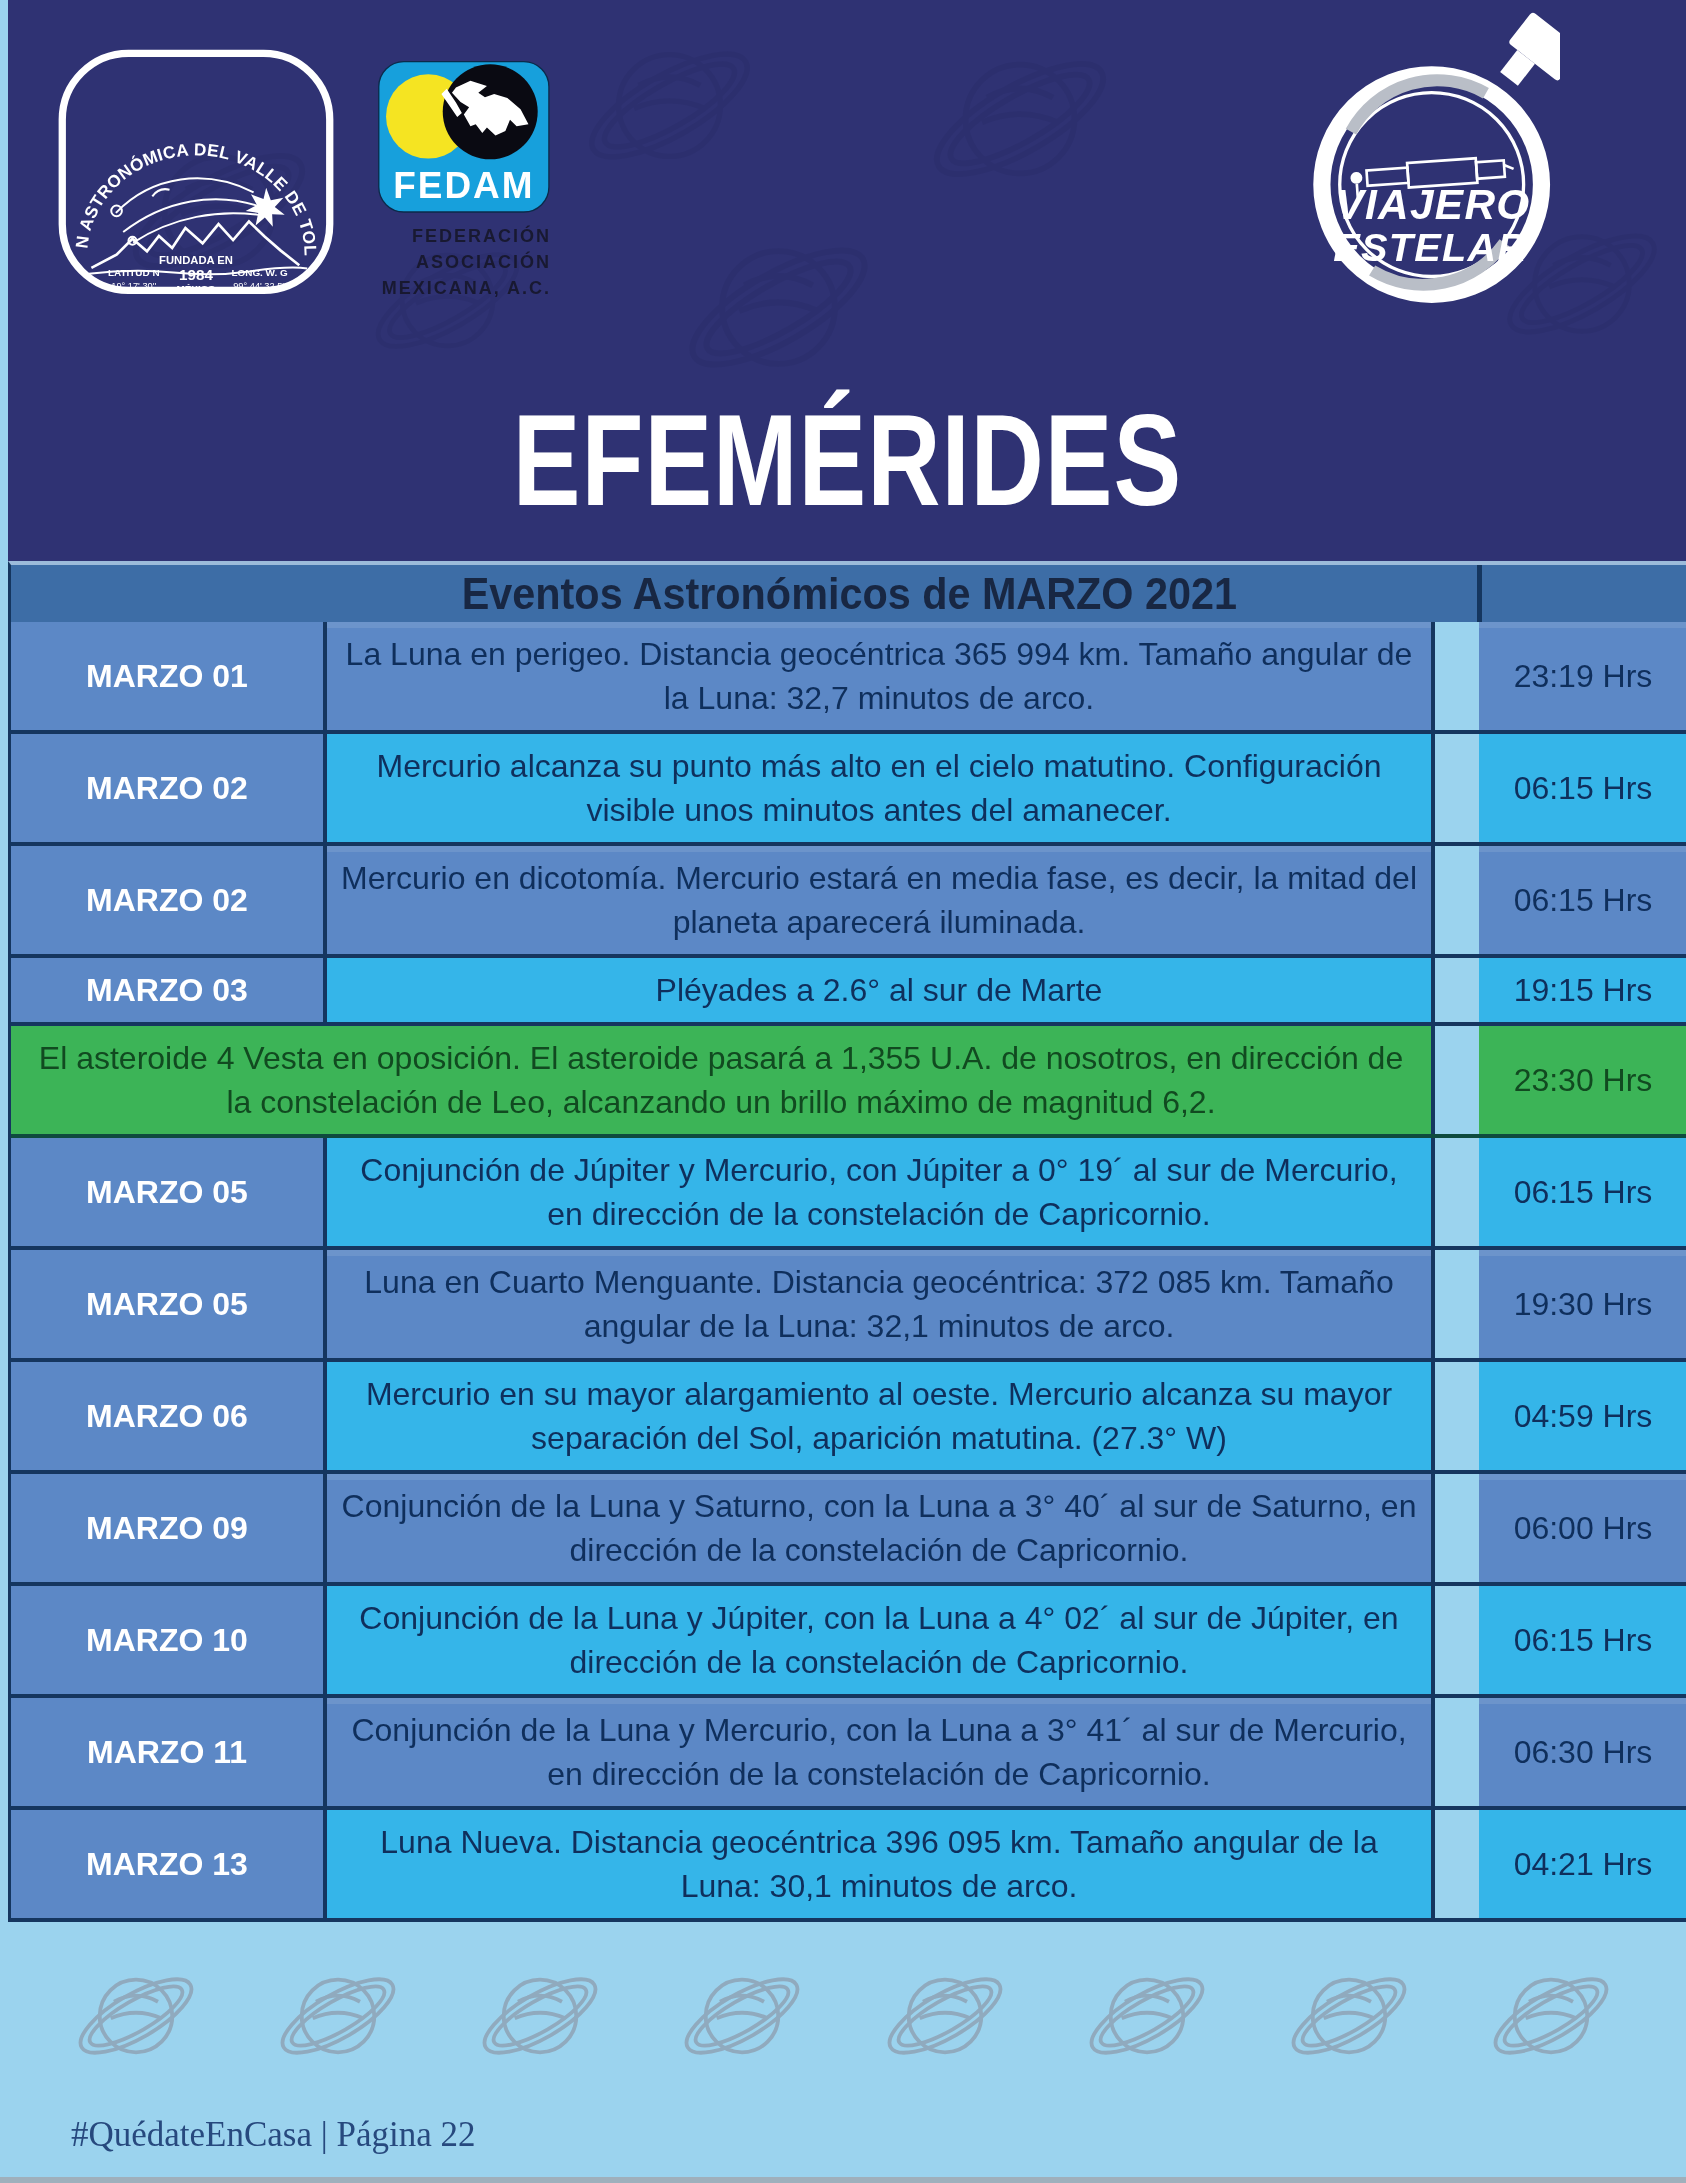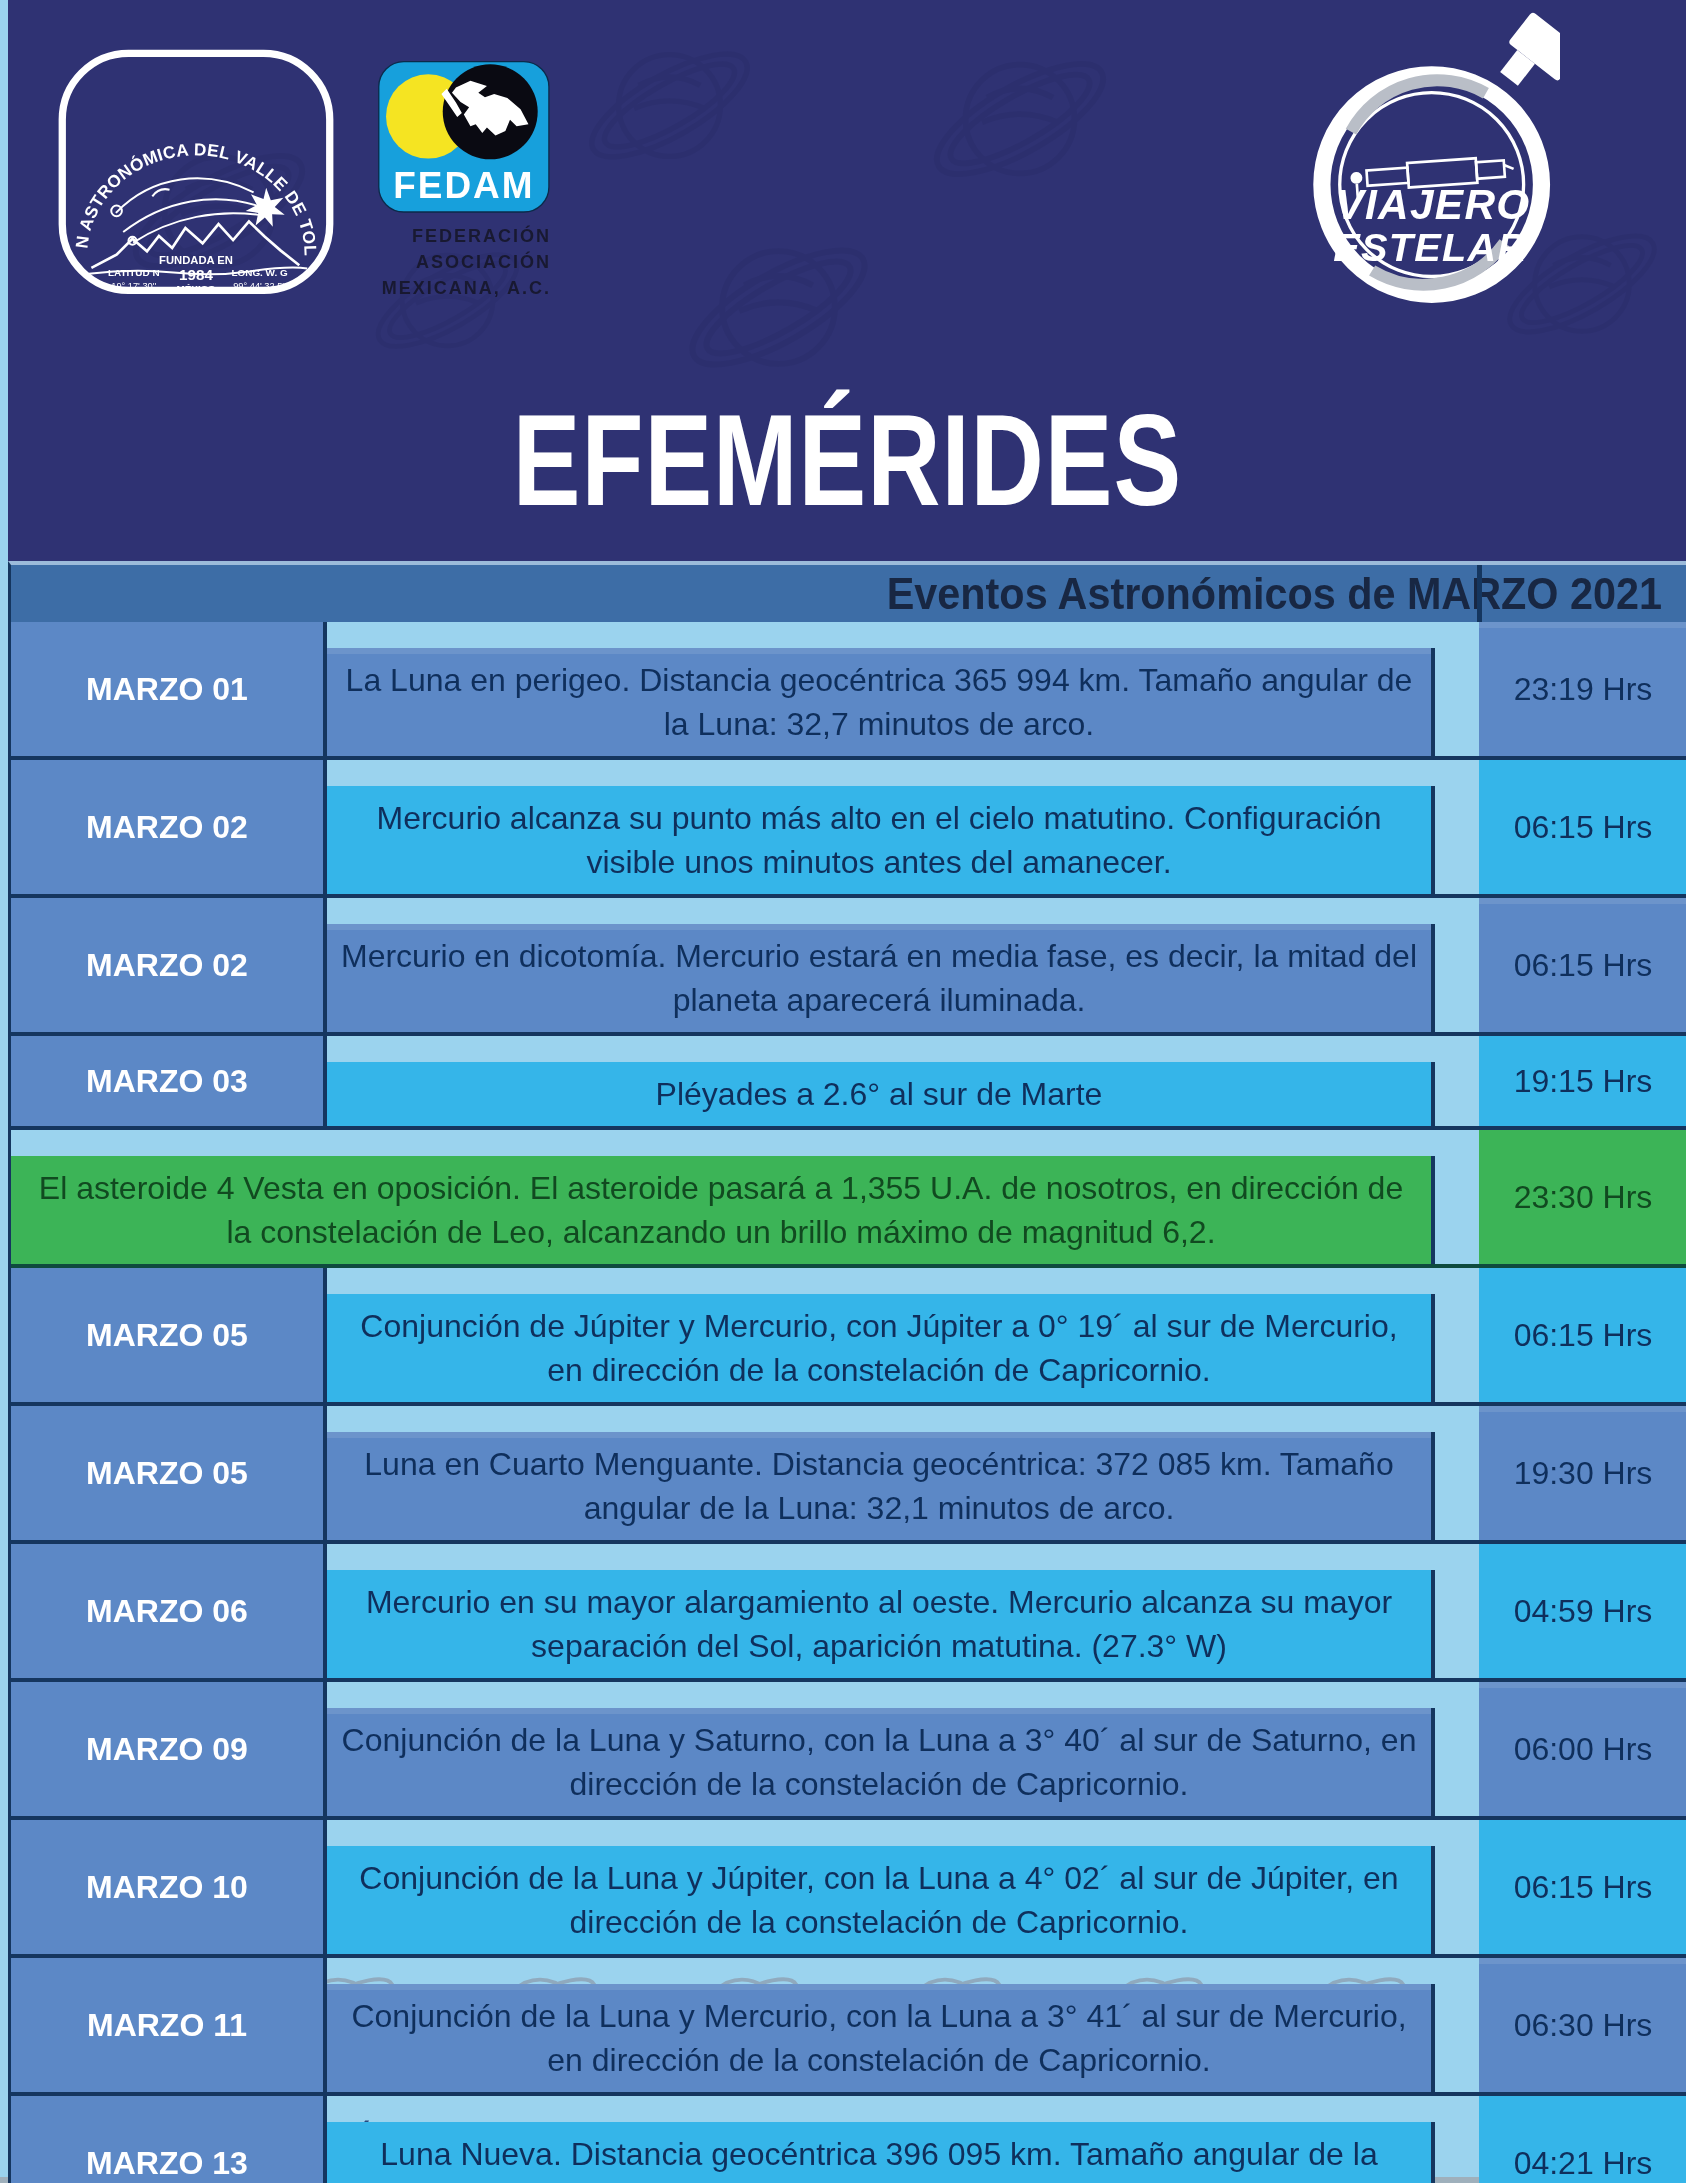--- a/index.html
+++ b/index.html
@@ -21,32 +21,32 @@
   .fedam-wrap{position:absolute;left:362px;top:61px;width:181px;text-align:right;}
   .fedam-name{margin-top:6.6px;font-size:18px;font-weight:bold;letter-spacing:2px;
     color:rgba(22,22,40,.88);line-height:1.45;}
 
   
   .viajero{position:absolute;left:1298px;top:10.6px;width:254px;height:314px;}
 
   
   .tbl-header{position:absolute;left:8px;top:561px;width:1679px;height:61px;
     background:#3d6da6;border-top:4.6px solid #9cbbda;border-left:3.3px solid #15365f;
-    box-sizing:border-box;display:flex;align-items:center;justify-content:flex-end;}
+    box-sizing:border-box;display:flex;align-items:center;justify-content:center;}
   .tbl-header-text{font-size:44px;font-weight:bold;color:#182743;transform:scaleX(.94);white-space:nowrap;}
   .tbl-header-divider{position:absolute;left:1466px;top:0;bottom:0;width:4.6px;background:#15365f;}
 
   .rows{position:absolute;left:8px;top:622px;width:1679px;border-left:3.3px solid #15365f;
     box-sizing:border-box;z-index:2;}
   .t-row{display:flex;border-bottom:4px solid #15365f;}
   .cell{box-sizing:border-box;}
   .cell-date{width:316px;flex:0 0 316px;border-right:4.6px solid #15365f;display:flex;align-items:center;
     justify-content:center;font-size:32px;font-weight:bold;color:#ffffff;background:#5c88c6;}
   .cell-desc{flex:1;border-right:4.6px solid #15365f;display:flex;align-items:center;justify-content:center;
-    text-align:center;padding:10px 12px;font-size:32px;line-height:1.375;color:#0f2f5c;margin-top:26px;}
+    text-align:center;padding:10px 12px;font-size:32px;line-height:1.375;color:#0f2f5c;}
   .cell-time{width:208px;flex:0 0 208px;display:flex;align-items:center;justify-content:center;
     font-size:32px;color:#0f2f5c;margin-left:44px;}
   .row--periwinkle .cell-desc,.row--periwinkle .cell-time{background:#5c88c6;
     box-shadow:inset 0 6px 0 rgba(255,255,255,.10);}
   .row--cyan .cell-desc,.row--cyan .cell-time{background:#35b5e9;}
   .row--green{border-bottom-color:#0e4b3e;}
   .row--green .cell-date,.row--green .cell-desc,.row--green .cell-time{background:#3cb457;color:#114a20;}
 
   
   .doodle-band{position:absolute;left:0;top:1950px;width:1687px;display:flex;

